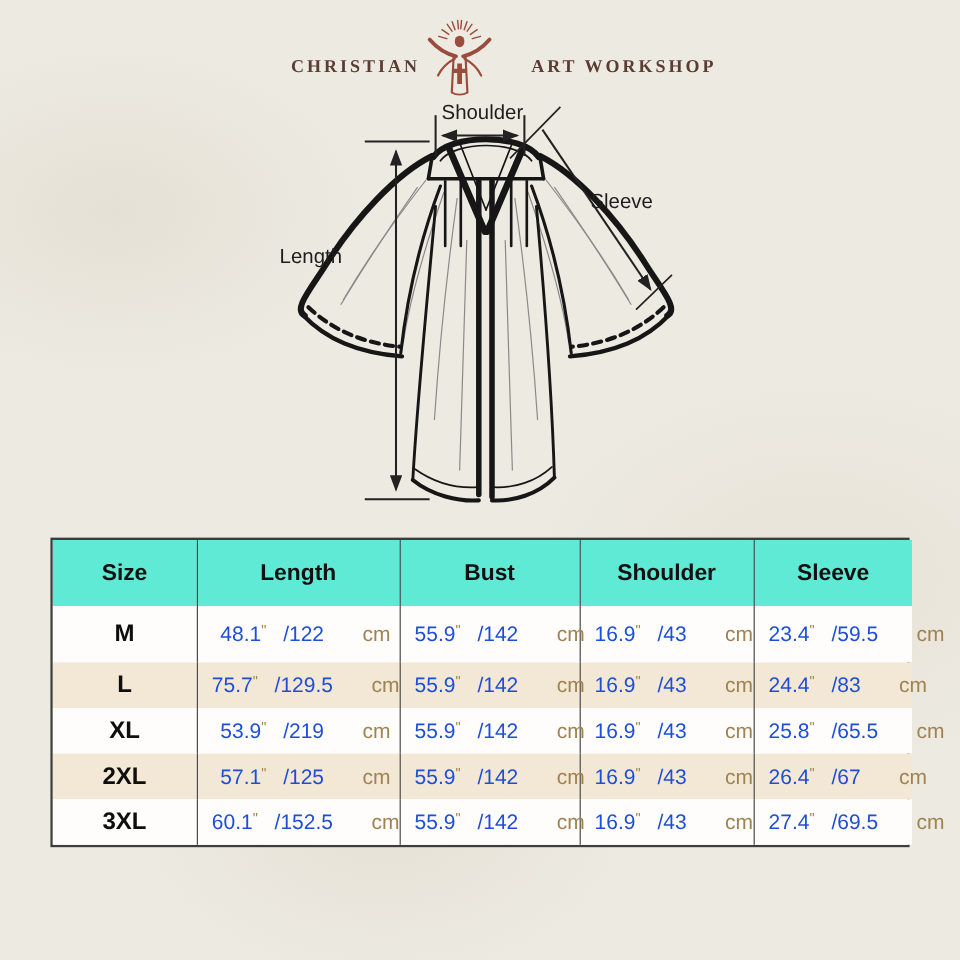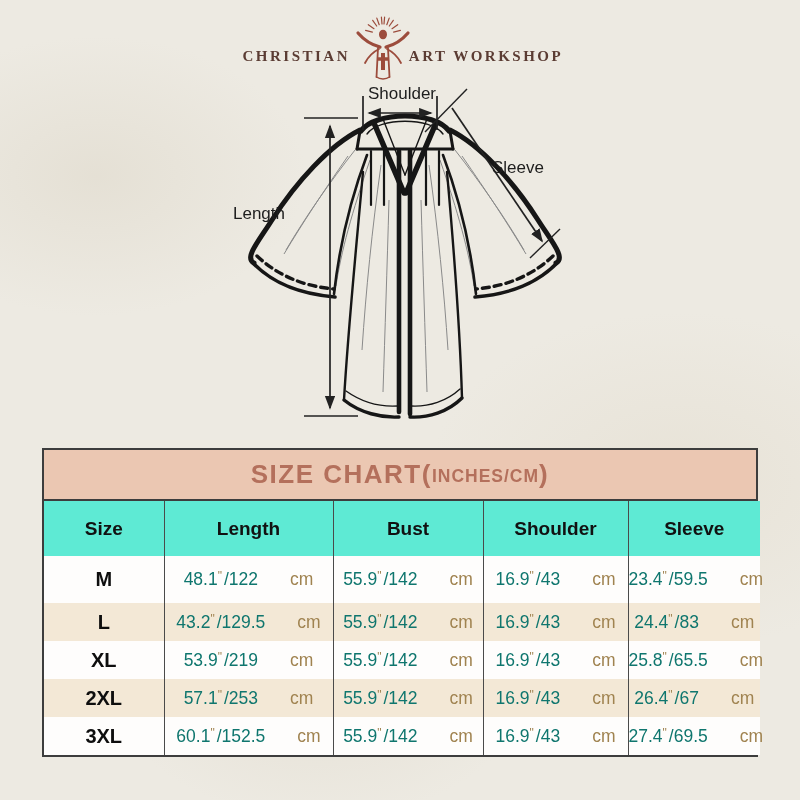--- a/index.html
+++ b/index.html
@@ -13,21 +13,21 @@
       radial-gradient(ellipse 300px 200px at 40% 85%, rgba(220,213,198,.45) 0%, rgba(220,213,198,0) 70%),
       #edeae2;
   }
   
   .brand-text {
     position:absolute; top:46px; height:22px; line-height:20px;
     font-family:"Liberation Serif", serif; font-weight:700; font-size:15px;
     letter-spacing:2.5px; color:#5b3c33;
   }
   .brand-left  { left:228px; width:122px; text-align:right; }
-  .brand-right { left:396px; width:180px; text-align:center; }
+  .brand-right { left:417px; width:180px; text-align:right; }
   .logo-svg { position:absolute; left:338px; top:4px; width:90px; height:80px; }
   
   .diagram-svg { position:absolute; left:0; top:0; width:800px; height:460px; }
   .diag-label {
     position:absolute; font-size:17px; color:#1d1d1d; white-space:nowrap;
   }
   .lbl-shoulder { left:350px; top:84px; width:104px; text-align:center; }
   .lbl-sleeve   { left:492px; top:158px; }
   .lbl-length   { left:233px; top:204px; }
   
@@ -50,21 +50,21 @@
     border-left:1.5px solid #4a4a4a;
   }
   .size-table th:first-child, .size-table td:first-child { border-left:none; }
   .size-table thead tr { height:55px; background:#5eead4; }
   .size-table thead th { font-size:19px; font-weight:700; color:#111; }
   .size-table tbody tr { height:38px; background:#fefdfc; }
   .size-table tbody tr:first-child { height:47px; }
   .size-table tbody tr:nth-child(even) { background:#f3e8d6; }
   td.size-cell { font-size:20px; font-weight:700; color:#0e0e0e; }
   td.meas-cell { font-size:17.5px; color:#1f1f1f; white-space:nowrap; }
-  .mnum { color:#0f766e; }
+  .mnum { color:#1d4ed8;margin-left:12px; }
   .im { color:#a08350; font-size:12px; vertical-align:5px; letter-spacing:1px; margin-right:1px; }
   .u  { color:#a08350;padding-left:32px; }
   
   .footer-note {
     position:absolute; left:0; top:763px; width:800px; text-align:center;
     font-size:15.5px; color:#151515;
   }
 </style>
 </head>
 <body>
@@ -182,26 +182,20 @@
       <line x1="530" y1="258" x2="560" y2="229" stroke-width="1.4"></line>
       <line x1="452" y1="108" x2="542" y2="241" marker-end="url(#ah)"></line>
     </g>
   </svg>
 
   <div class="diag-label lbl-shoulder">Shoulder</div>
   <div class="diag-label lbl-sleeve">Sleeve</div>
   <div class="diag-label lbl-length">Length</div>
 
   <div class="chart-wrap">
-    <div class="title-band">
-      <span class="title-main">SIZE CHART</span>
-        <span class="title-paren">(</span>
-        <span class="title-sub">INCHES/CM</span>
-        <span class="title-paren">)</span>
-    </div>
     <table class="size-table">
       <colgroup>
         <col class="c-size">
           <col class="c-length">
           <col class="c-bust">
           <col class="c-shoulder">
           <col class="c-sleeve">
       </colgroup>
       <thead>
         <tr>
@@ -215,35 +209,35 @@
       <tbody>
           <tr>
             <td class="size-cell">M</td>
             <td class="meas-cell"><span class="mnum">48.1</span><span class="im">"</span><span class="mnum">/122</span><span class="u">cm</span></td>
             <td class="meas-cell"><span class="mnum">55.9</span><span class="im">"</span><span class="mnum">/142</span><span class="u">cm</span></td>
             <td class="meas-cell"><span class="mnum">16.9</span><span class="im">"</span><span class="mnum">/43</span><span class="u">cm</span></td>
             <td class="meas-cell"><span class="mnum">23.4</span><span class="im">"</span><span class="mnum">/59.5</span><span class="u">cm</span></td>
           </tr>
           <tr>
             <td class="size-cell">L</td>
-            <td class="meas-cell"><span class="mnum">43.2</span><span class="im">"</span><span class="mnum">/129.5</span><span class="u">cm</span></td>
+            <td class="meas-cell"><span class="mnum">75.7</span><span class="im">"</span><span class="mnum">/129.5</span><span class="u">cm</span></td>
             <td class="meas-cell"><span class="mnum">55.9</span><span class="im">"</span><span class="mnum">/142</span><span class="u">cm</span></td>
             <td class="meas-cell"><span class="mnum">16.9</span><span class="im">"</span><span class="mnum">/43</span><span class="u">cm</span></td>
             <td class="meas-cell"><span class="mnum">24.4</span><span class="im">"</span><span class="mnum">/83</span><span class="u">cm</span></td>
           </tr>
           <tr>
             <td class="size-cell">XL</td>
             <td class="meas-cell"><span class="mnum">53.9</span><span class="im">"</span><span class="mnum">/219</span><span class="u">cm</span></td>
             <td class="meas-cell"><span class="mnum">55.9</span><span class="im">"</span><span class="mnum">/142</span><span class="u">cm</span></td>
             <td class="meas-cell"><span class="mnum">16.9</span><span class="im">"</span><span class="mnum">/43</span><span class="u">cm</span></td>
             <td class="meas-cell"><span class="mnum">25.8</span><span class="im">"</span><span class="mnum">/65.5</span><span class="u">cm</span></td>
           </tr>
           <tr>
             <td class="size-cell">2XL</td>
-            <td class="meas-cell"><span class="mnum">57.1</span><span class="im">"</span><span class="mnum">/253</span><span class="u">cm</span></td>
+            <td class="meas-cell"><span class="mnum">57.1</span><span class="im">"</span><span class="mnum">/125</span><span class="u">cm</span></td>
             <td class="meas-cell"><span class="mnum">55.9</span><span class="im">"</span><span class="mnum">/142</span><span class="u">cm</span></td>
             <td class="meas-cell"><span class="mnum">16.9</span><span class="im">"</span><span class="mnum">/43</span><span class="u">cm</span></td>
             <td class="meas-cell"><span class="mnum">26.4</span><span class="im">"</span><span class="mnum">/67</span><span class="u">cm</span></td>
           </tr>
           <tr>
             <td class="size-cell">3XL</td>
             <td class="meas-cell"><span class="mnum">60.1</span><span class="im">"</span><span class="mnum">/152.5</span><span class="u">cm</span></td>
             <td class="meas-cell"><span class="mnum">55.9</span><span class="im">"</span><span class="mnum">/142</span><span class="u">cm</span></td>
             <td class="meas-cell"><span class="mnum">16.9</span><span class="im">"</span><span class="mnum">/43</span><span class="u">cm</span></td>
             <td class="meas-cell"><span class="mnum">27.4</span><span class="im">"</span><span class="mnum">/69.5</span><span class="u">cm</span></td>

